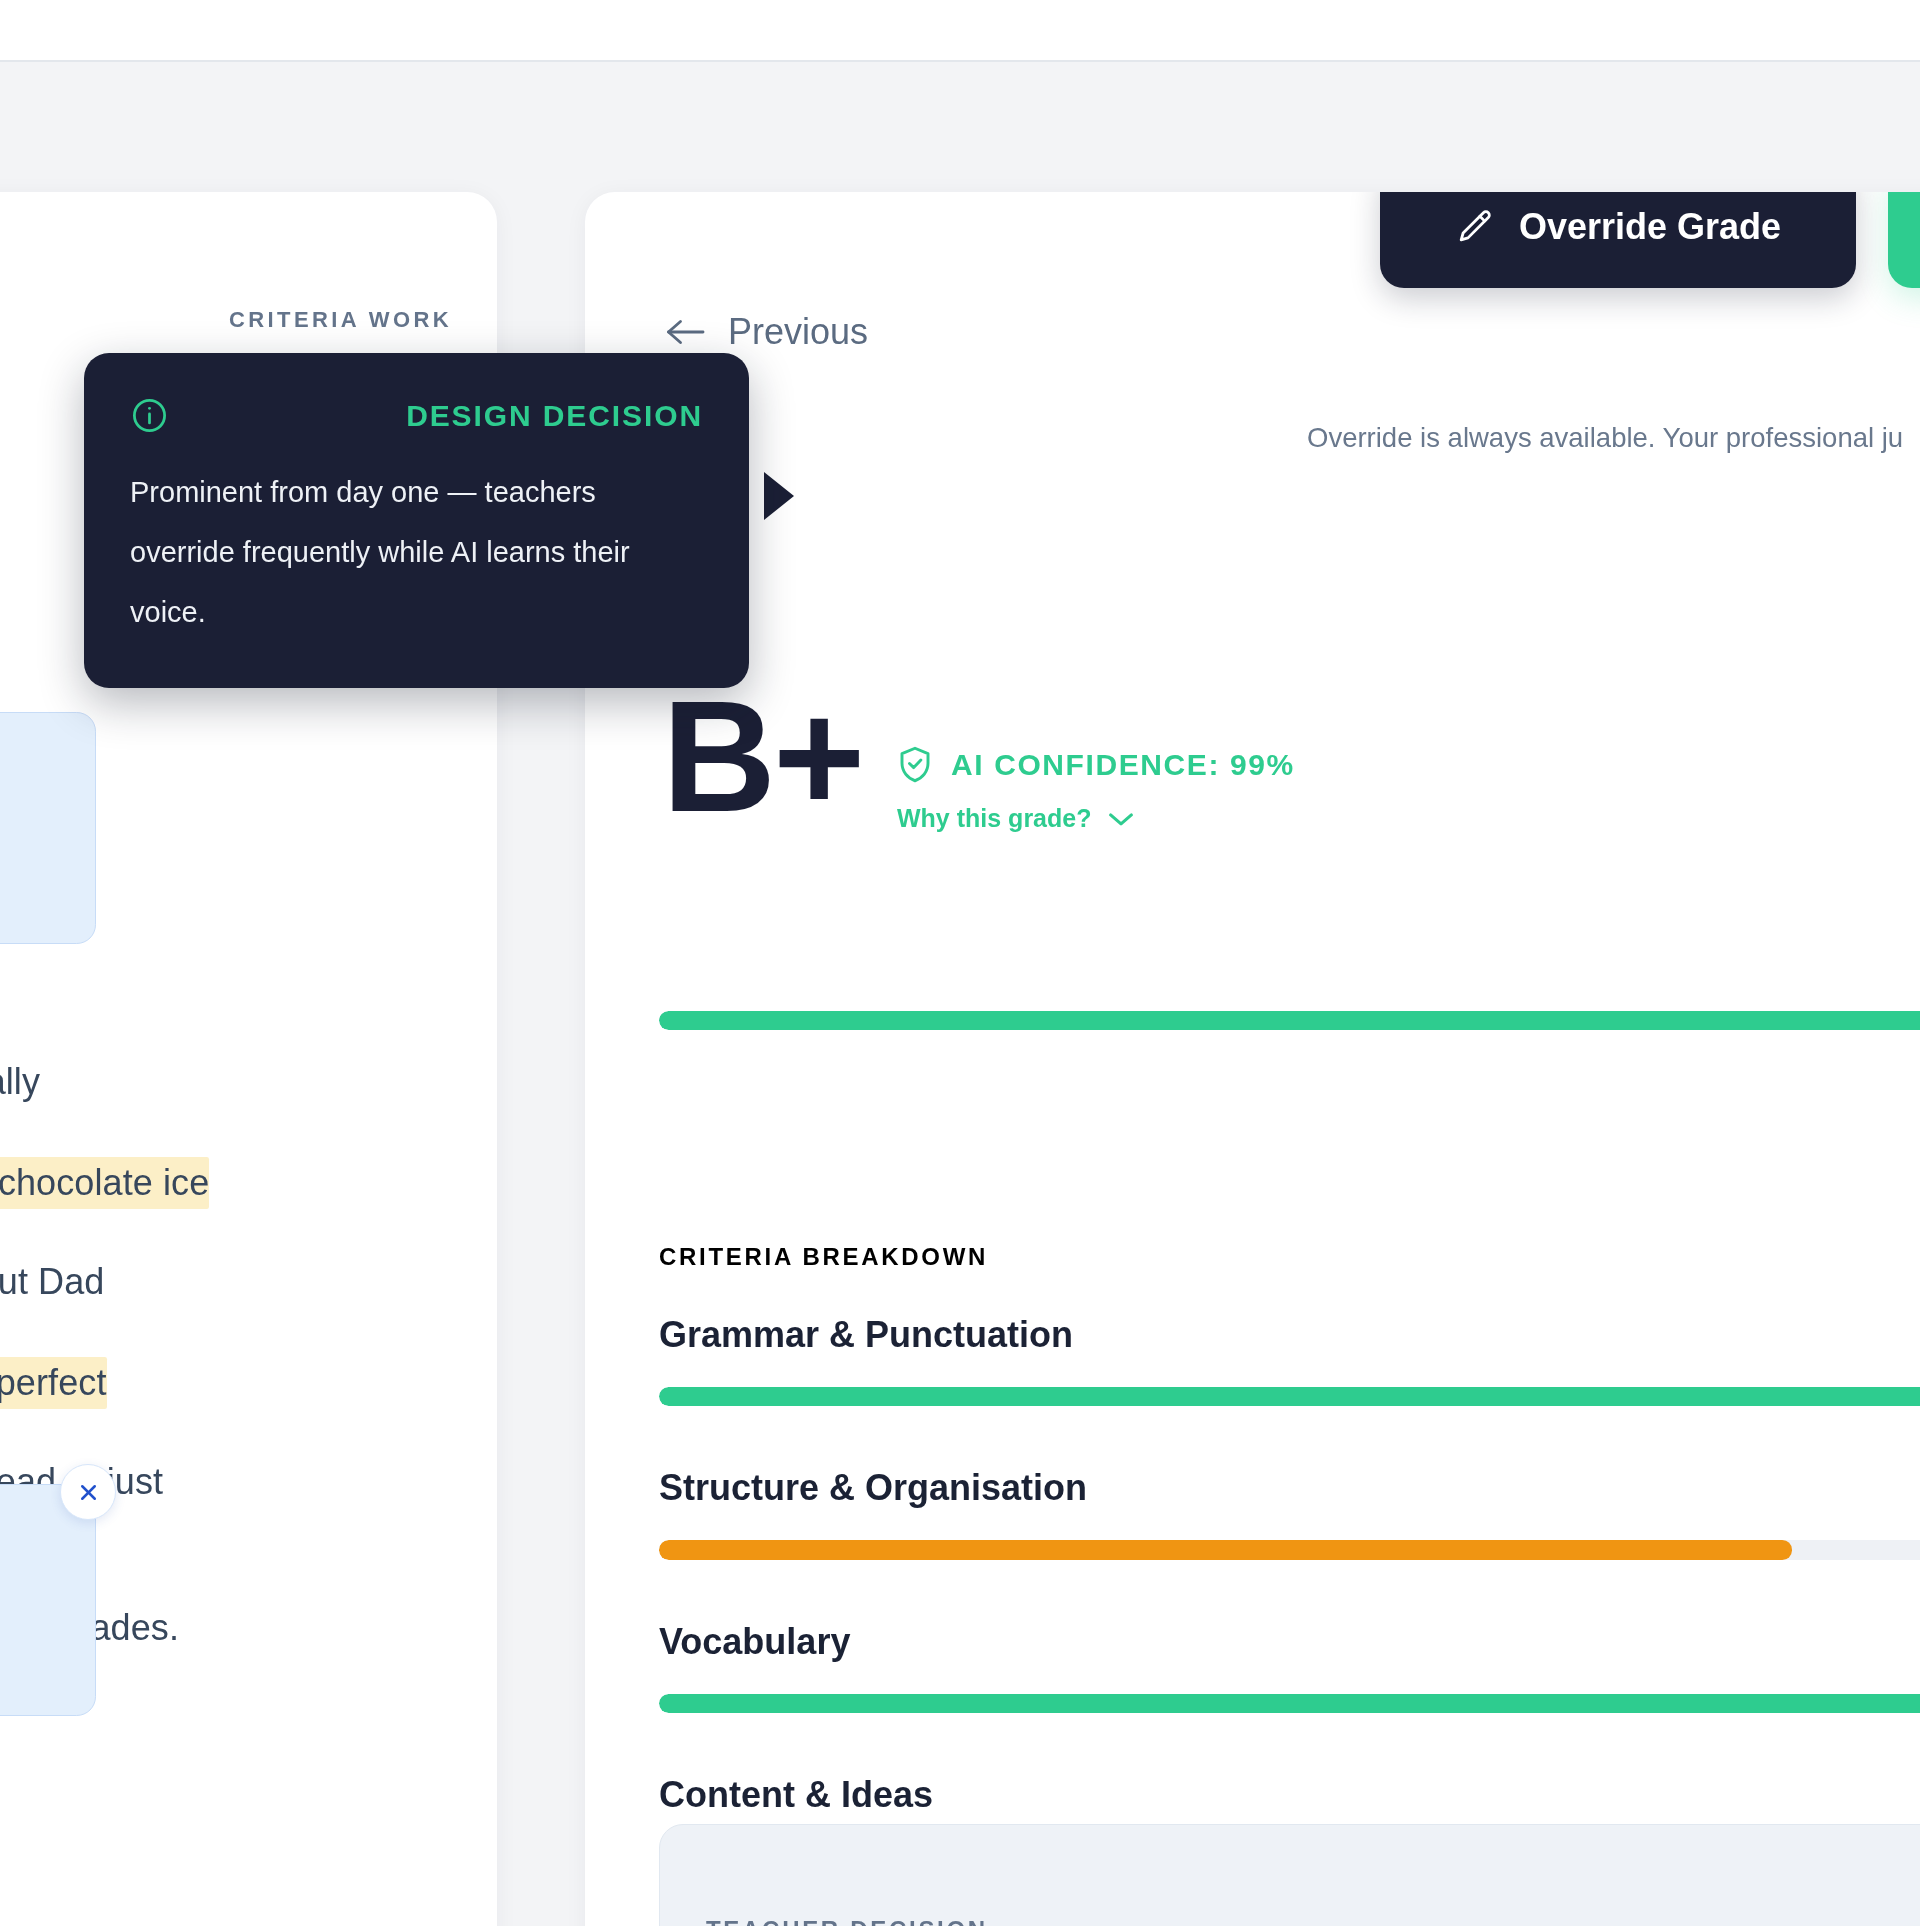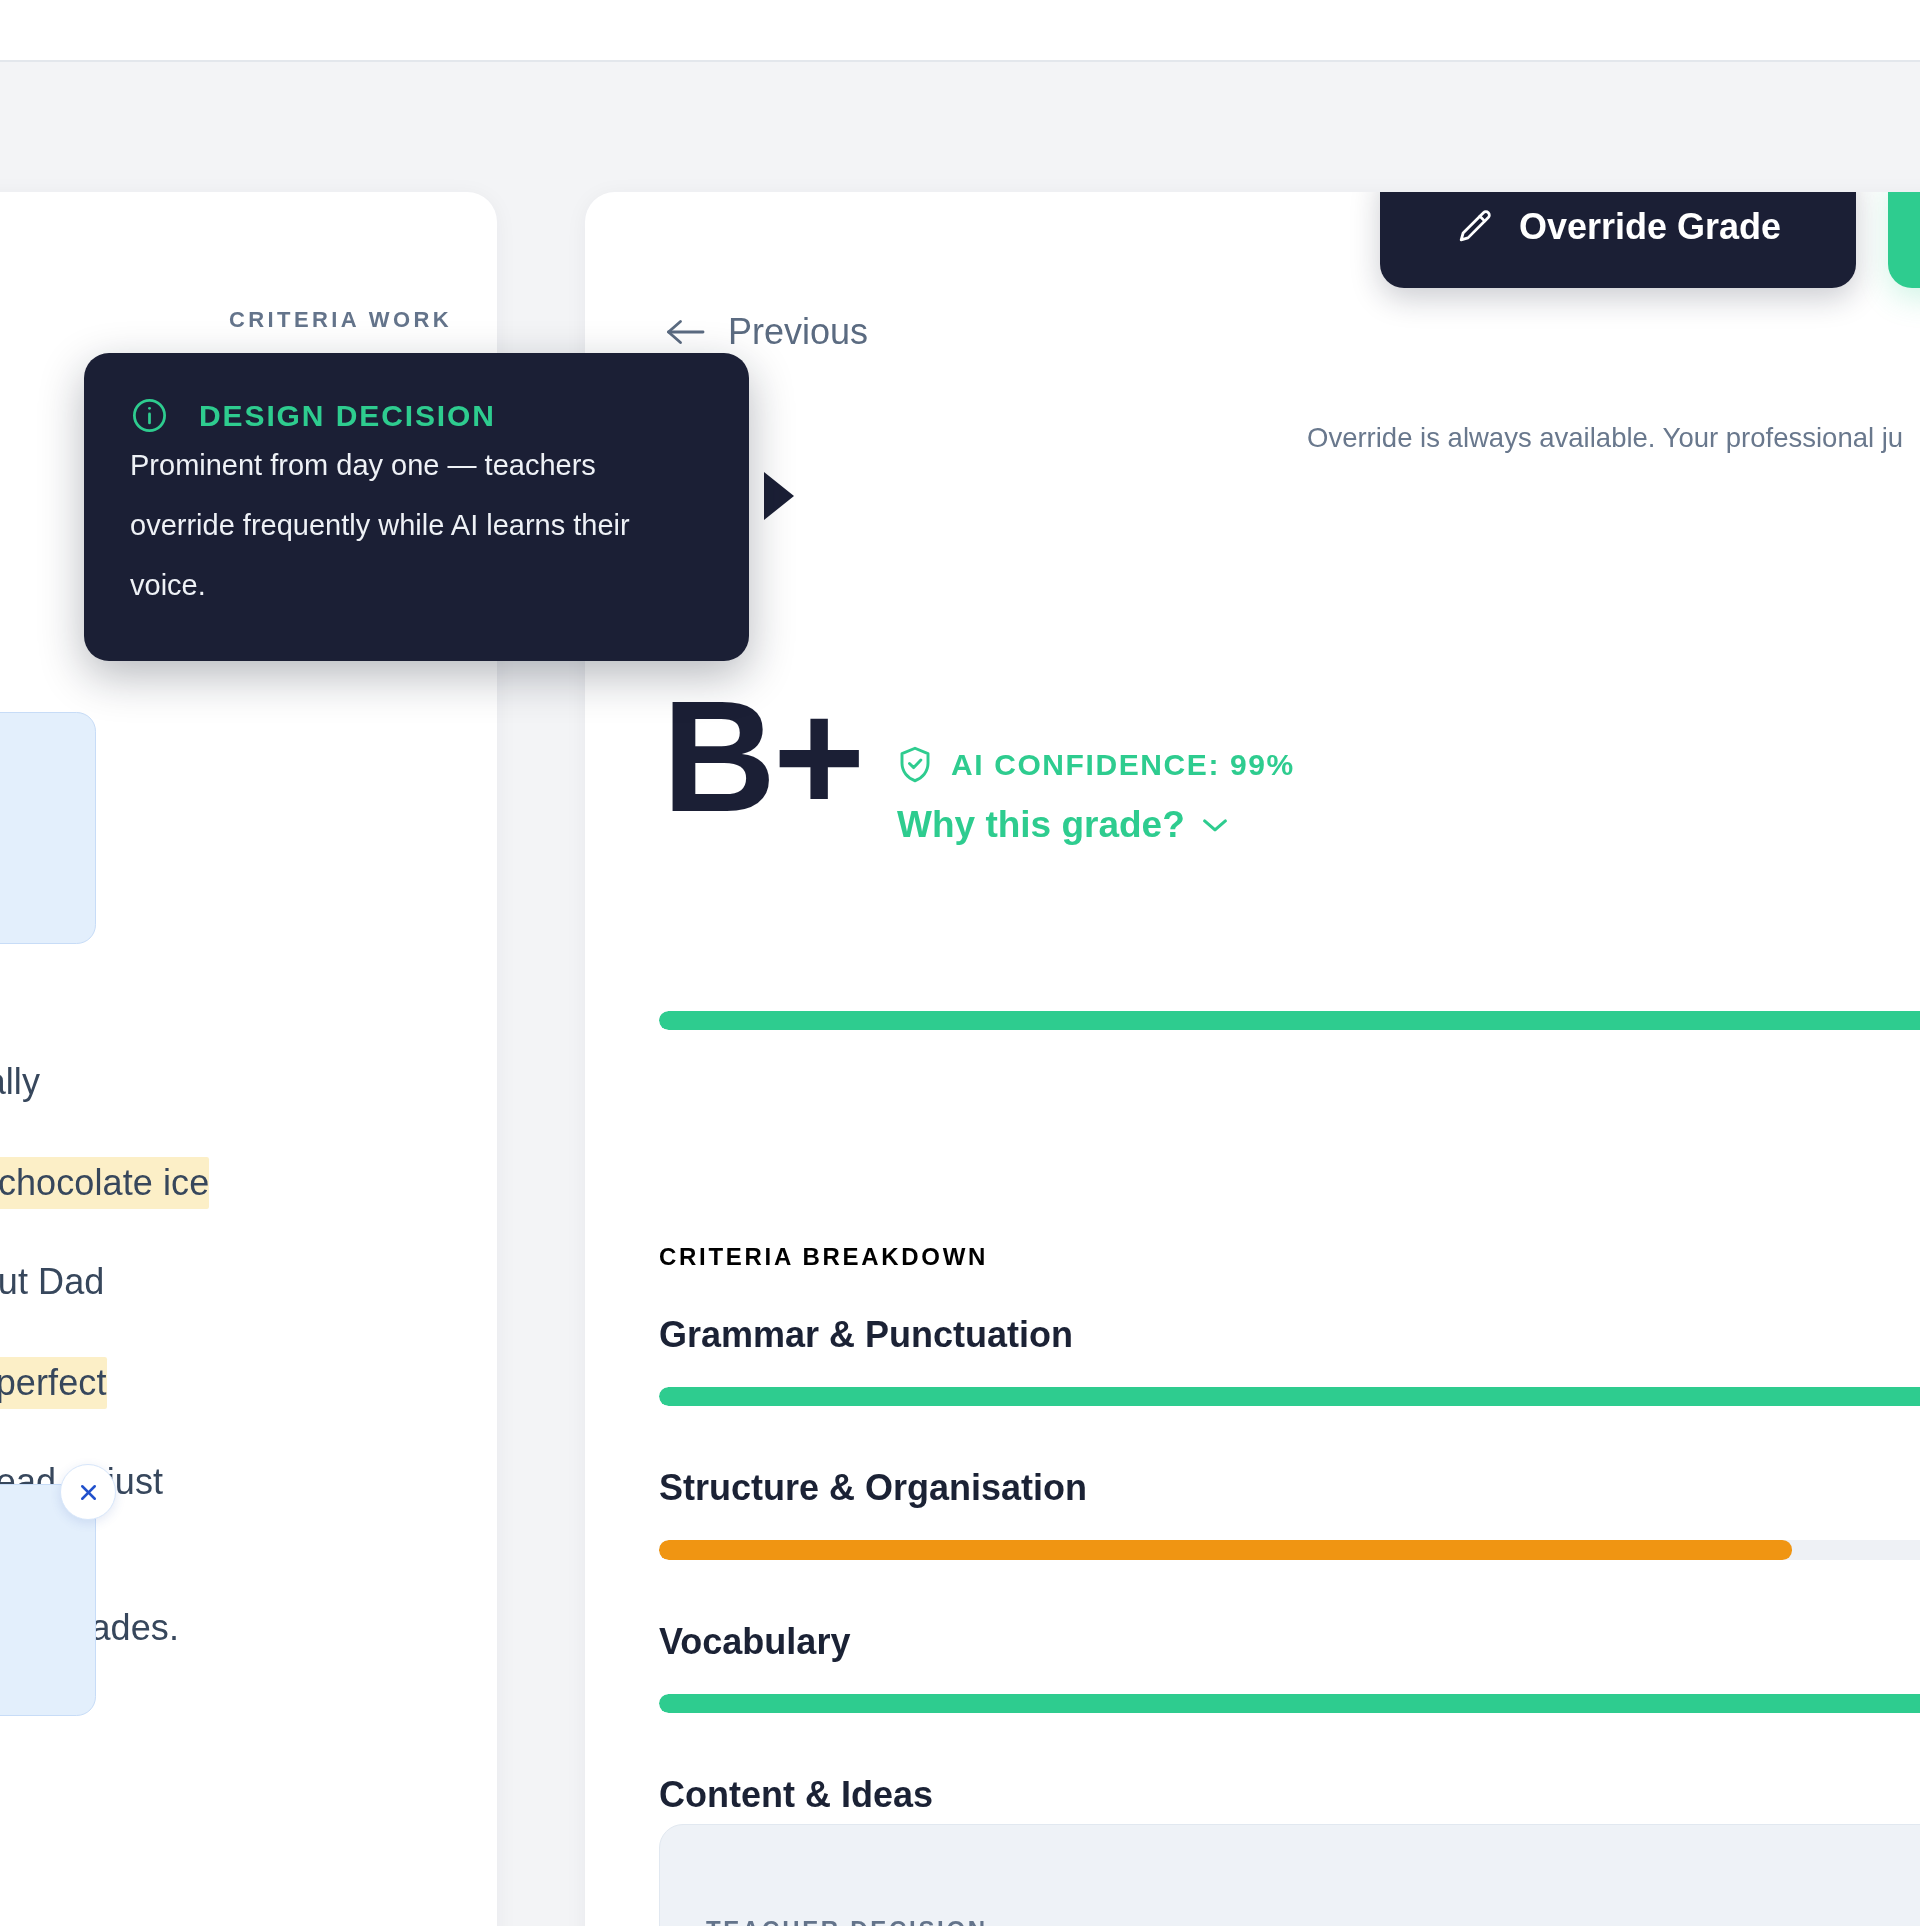--- a/index.html
+++ b/index.html
@@ -88,21 +88,23 @@
   .tip {
     position: absolute; left: 84px; top: 353px;
     width: 665px;
     background: #1b1f35;
     border-radius: 25px;
     padding: 43px 46px 46px 46px;
     box-shadow: 0 15px 45px rgba(17,22,40,.30);
     z-index: 60;
   }
   .tip-head {
-    display: flex; align-items: center; gap: 30px;
+    display: flex; align-items: center; gap: 8px;
+    margin-bottom: 27px;
+    justify-content: space-between;
   }
   .tip-head .tip-label {
     font-size: 30px; font-weight: 700; letter-spacing: 1.9px;
     color: #2ecc8f;
   }
   .tip-body {
     font-size: 29px; line-height: 60px; color: #eef1f6;
   }
   .tip-tail {
     position: absolute; left: 764px; top: 472px;
@@ -168,21 +170,21 @@
   }
   .conf-row .lbl {
     font-size: 30px; font-weight: 700; letter-spacing: 1.6px;
     color: #2ecc8f; white-space: nowrap;
   }
   .why-row {
     position: absolute; left: 312px; top: 612px;
     display: flex; align-items: center; gap: 15px;
   }
   .why-row .lbl {
-    font-size: 37px; font-weight: 700; color: #2ecc8f;
+    font-size: 25px; font-weight: 700; color: #2ecc8f;
   }
 
   
   .overall-track {
     position: absolute; left: 74px; top: 819px;
     width: 1382px; height: 19.3px;
     background: #eef1f5; border-radius: 9.7px; overflow: hidden;
   }
   .overall-fill { height: 100%; background: #2ecc8f; border-radius: 9.7px; }
 

